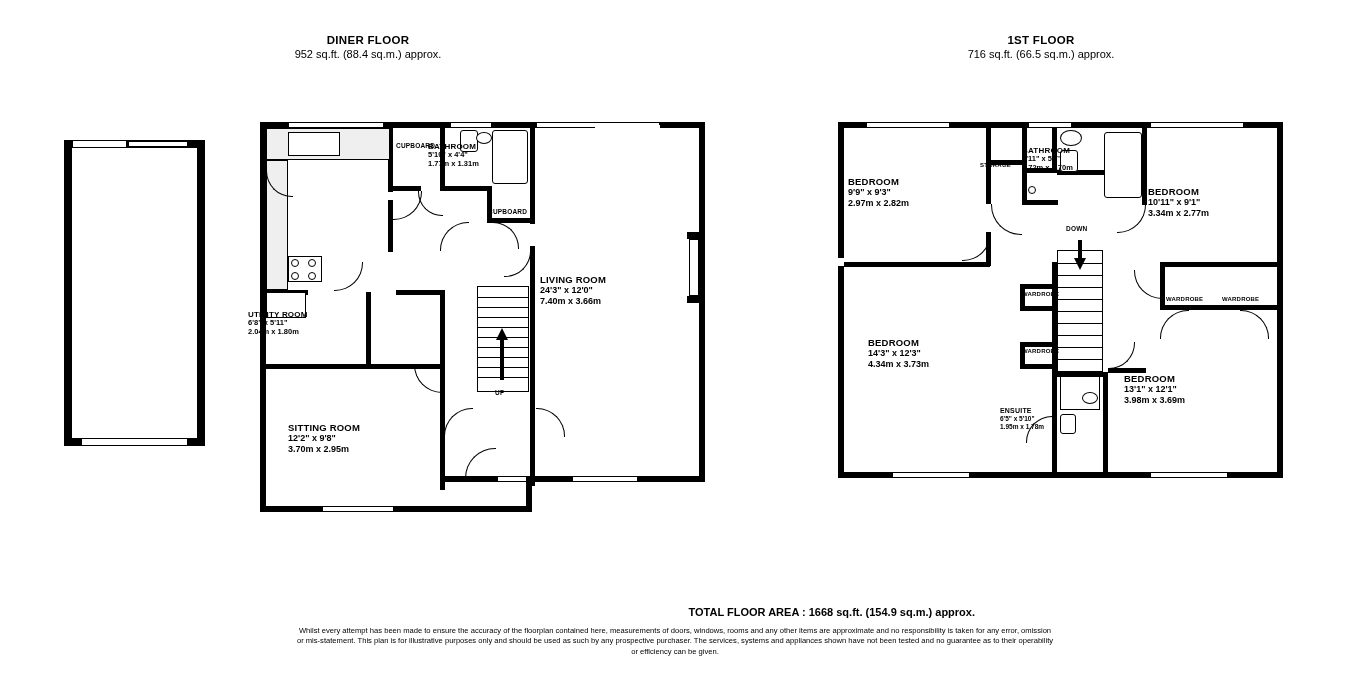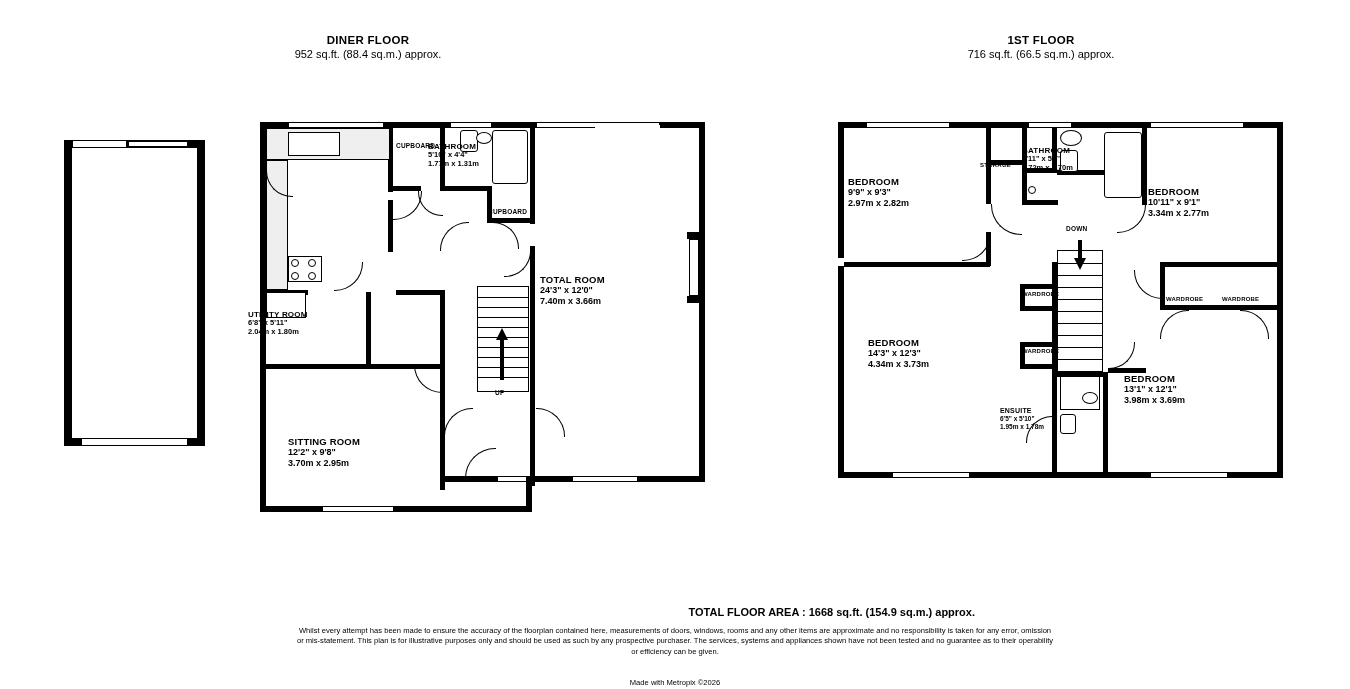--- a/index.html
+++ b/index.html
@@ -147,30 +147,30 @@
 
   <div class="lbl" style="left:396px;top:142px;">CUPBOARD</div>
   <div class="lbl" style="left:488px;top:208px;">CUPBOARD</div>
 
   <div class="room sm" style="left:428px;top:142px;width:115px;">
     <div class="nm">BATHROOM</div>
     <div class="d1">5'10"  x 4'4"</div>
     <div class="d2">1.77m  x 1.31m</div>
   </div>
   <div class="room" style="left:540px;top:274px;width:150px;">
-    <div class="nm">TOTAL ROOM</div>
+    <div class="nm">LIVING ROOM</div>
     <div class="d1">24'3"  x 12'0"</div>
     <div class="d2">7.40m  x 3.66m</div>
   </div>
   <div class="room sm" style="left:248px;top:310px;width:122px;">
     <div class="nm">UTILITY ROOM</div>
     <div class="d1">6'8"  x 5'11"</div>
     <div class="d2">2.04m  x 1.80m</div>
   </div>
-  <div class="room" style="left:288px;top:436px;width:130px;">
+  <div class="room" style="left:288px;top:422px;width:130px;">
     <div class="nm">SITTING ROOM</div>
     <div class="d1">12'2"  x 9'8"</div>
     <div class="d2">3.70m  x 2.95m</div>
   </div>
 
   <div>
     <div class="wall" style="left:838px;top:122px;width:6px;height:356px;"></div>
     <div class="wall" style="left:1277px;top:122px;width:6px;height:356px;"></div>
     <div class="wall" style="left:838px;top:122px;width:445px;height:6px;"></div>
     <div class="wall" style="left:838px;top:472px;width:445px;height:6px;"></div>
@@ -284,15 +284,14 @@
     <div class="d2">3.98m  x 3.69m</div>
   </div>
   <div class="room xs" style="left:1000px;top:407px;width:108px;">
     <div class="nm">ENSUITE</div>
     <div class="d1">6'5"  x 5'10"</div>
     <div class="d2">1.95m  x 1.78m</div>
   </div>
 
   <div class="foot" style="left:375px;top:606px;width:600px;">TOTAL FLOOR AREA : 1668 sq.ft. (154.9 sq.m.) approx.</div>
   <div class="disc" style="left:295px;top:626px;">Whilst every attempt has been made to ensure the accuracy of the floorplan contained here, measurements of doors, windows, rooms and any other items are approximate and no responsibility is taken for any error, omission or mis-statement. This plan is for illustrative purposes only and should be used as such by any prospective purchaser. The services, systems and appliances shown have not been tested and no guarantee as to their operability or efficiency can be given.</div>
-  <div class="disc" style="left:295px;top:678px;">Made with Metropix ©2026</div>
 
 </div>
 
 </body></html>

